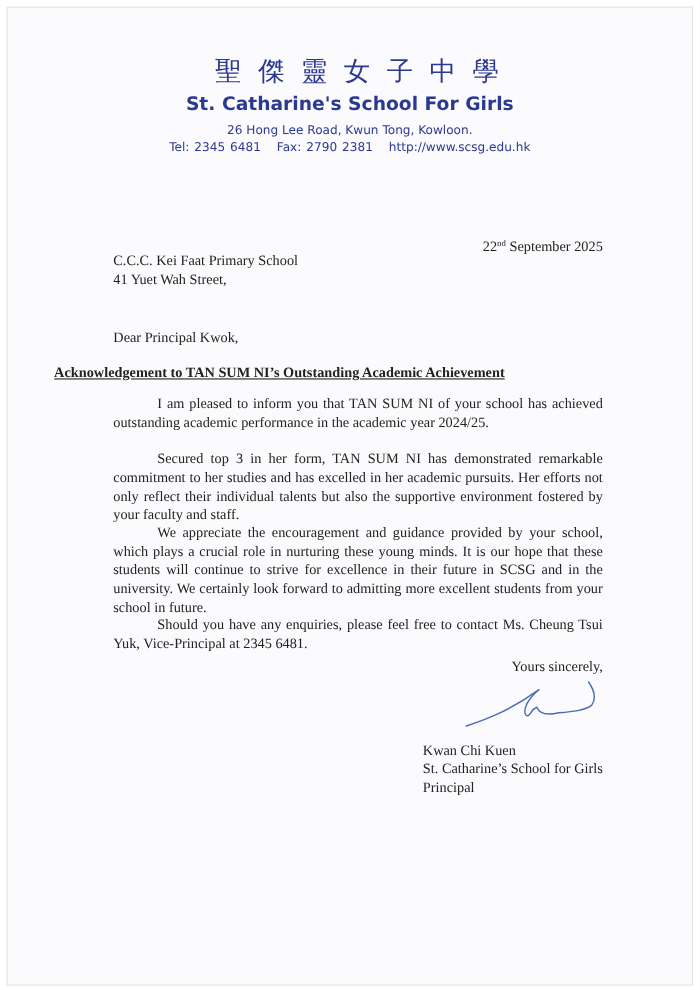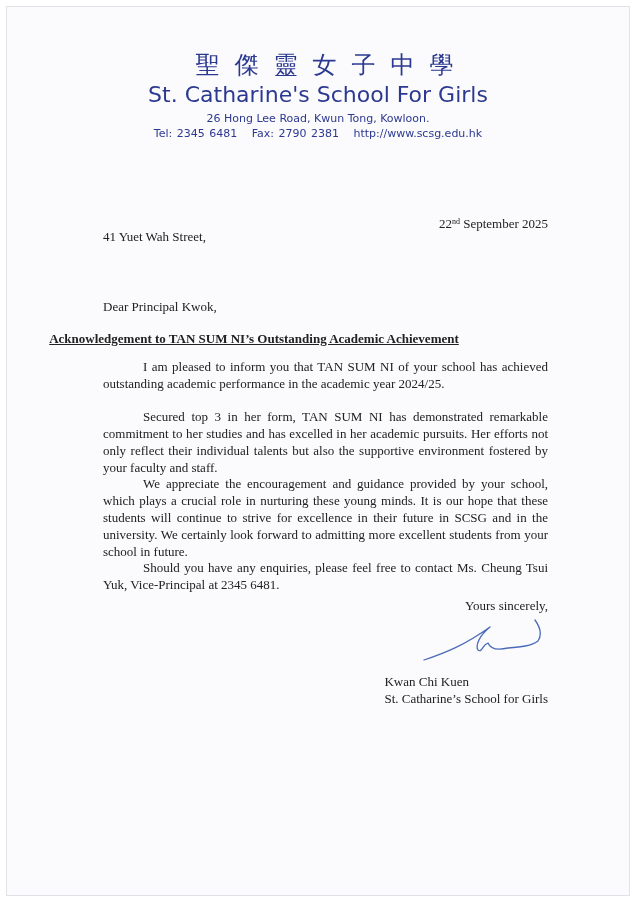--- a/index.html
+++ b/index.html
@@ -10,21 +10,21 @@
   .page {
     position: absolute; left: 6px; top: 6px; width: 622px; height: 888px;
     background: #fbfafc; border: 1px solid #e2e1e6;
   }
   .letterhead { position: absolute; left: 0; width: 636px; text-align: center; color: #2b3990; }
   .cn-name {
     top: 50px; font-family: "DejaVu Sans", sans-serif; font-size: 24px; letter-spacing: 15px;
     padding-left: 14px; font-weight: normal; line-height: 30px;
   }
   .en-name {
-    top: 84px; font-family: "DejaVu Sans", sans-serif; font-size: 22px; font-weight: normal; line-height: 22px;
+    top: 84px; font-family: "DejaVu Sans", sans-serif; font-size: 17px; font-weight: bold; line-height: 22px;
   }
   .addr {
     top: 111px; font-family: "DejaVu Sans", sans-serif; font-size: 11px; line-height: 15px;
   }
   .contact {
     top: 126px; font-family: "DejaVu Sans", sans-serif; font-size: 11px; line-height: 15px; word-spacing: 1px;
   }
   .contact span { margin: 0 5px; }
   .txt { position: absolute; font-size: 13px; line-height: 17px; white-space: nowrap; }
   .date { right: 88px; top: 215px; }
@@ -53,20 +53,21 @@
 <div class="letterhead addr">26 Hong Lee Road, Kwun Tong, Kowloon.</div>
 <div class="letterhead contact">
   <span>Tel: 2345 6481</span>
   <span>Fax: 2790 2381</span>
   <span>http://www.scsg.edu.hk</span>
 </div>
 
 <div class="txt date"><span>22</span><sup>nd</sup><span> September 2025</span></div>
 
 <div class="txt recipient">
+  <div>C.C.C. Kei Faat Primary School</div>
   <div>41 Yuet Wah Street,</div>
 </div>
 
 <div class="txt salutation">Dear Principal Kwok,</div>
 
 <div class="txt subject">Acknowledgement to TAN SUM NI’s Outstanding Academic Achievement</div>
 
 <p class="para p1">I am pleased to inform you that TAN SUM NI of your school has achieved outstanding academic performance in the academic year 2024/25.</p>
 <p class="para p2">Secured top 3 in her form, TAN SUM NI has demonstrated remarkable commitment to her studies and has excelled in her academic pursuits. Her efforts not only reflect their individual talents but also the supportive environment fostered by your faculty and staff.</p>
 <p class="para p3">We appreciate the encouragement and guidance provided by your school, which plays a crucial role in nurturing these young minds. It is our hope that these students will continue to strive for excellence in their future in SCSG and in the university. We certainly look forward to admitting more excellent students from your school in future.</p>
@@ -74,13 +75,14 @@
 
 <div class="txt closing">Yours sincerely,</div>
 
 <svg class="signature" viewBox="0 0 140 55">
   <path d="M4 45 C 25 38, 45 30, 70 12 C 60 20, 55 30, 58 35 C 62 38, 62 30, 68 28 C 70 33, 75 36, 88 33 C 100 32, 112 31, 118 26 C 122 20, 120 12, 115 5" fill="none" stroke="#4a6cb8" stroke-width="1.3" stroke-linecap="round" stroke-linejoin="round"></path>
 </svg>
 
 <div class="txt sig-block">
   <div>Kwan Chi Kuen</div>
   <div>St. Catharine’s School for Girls</div>
+  <div>Principal</div>
 </div>
 
 </body></html>

